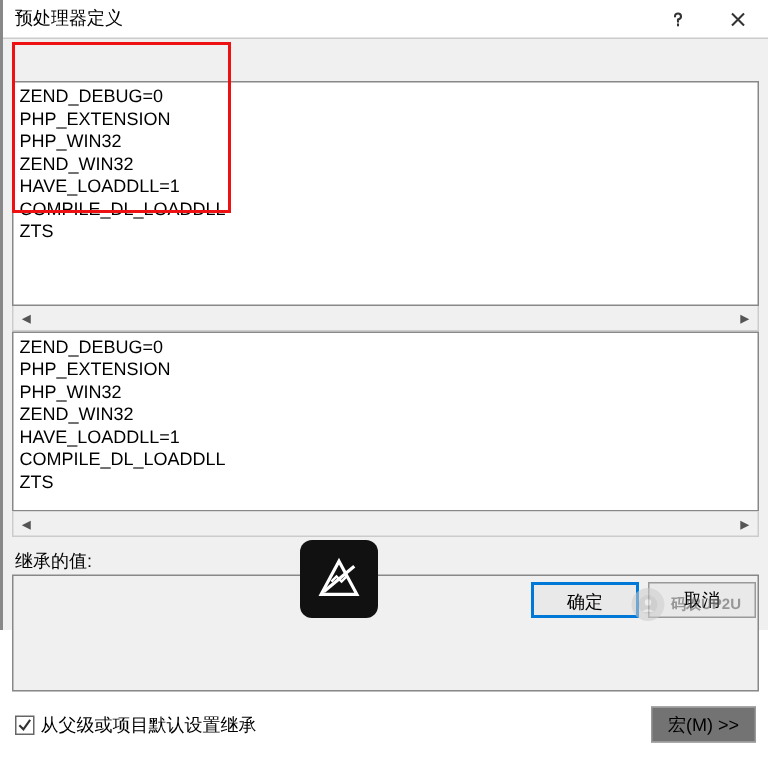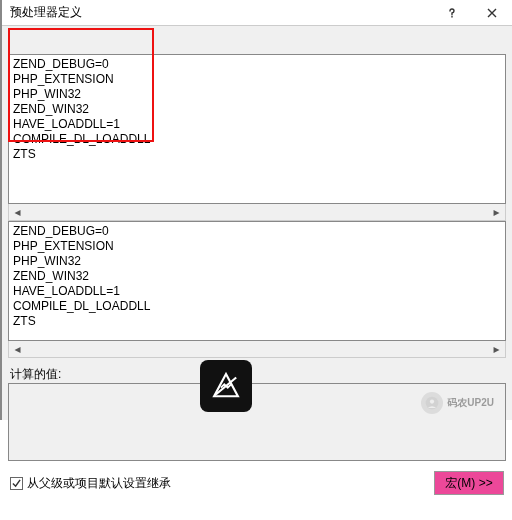--- a/index.html
+++ b/index.html
@@ -33,21 +33,21 @@
     padding:2px 4px; line-height:15px; white-space:pre;
   }
   .inherit-area {
     background:#f0f0f0; border:1px solid #888; height:78px; overflow-y:scroll;
     padding:2px 4px;
   }
   .footer-row { display:flex; align-items:center; margin-top:10px; padding:0 2px; }
   .footer-row .spacer { flex:1; }
   .chk { width:13px; height:13px; border:1px solid #666; display:inline-flex; align-items:center; justify-content:center; margin-right:4px; background:#fff;}
   .chk svg { width:9px; height:9px; }
-  .macro-btn { height:24px; padding:0 8px; border:1px solid #999; background:#ec4899; min-width:70px; text-align:center; line-height:22px;}
+  .macro-btn { height:24px; padding:0 8px; border:1px solid #999; background:#737373; min-width:70px; text-align:center; line-height:22px;}
   .bottom-btns { position:absolute; bottom:8px; right:8px; display:flex; gap:6px; }
   .btn { width:72px; height:24px; border:1px solid #999; background:#e9e9e9; text-align:center; line-height:22px;}
   .btn.primary { border:2px solid #0078d7; }
   .overlay-img { position:absolute; left:198px; bottom:8px; width:52px; height:52px; background:#111; border-radius:8px; display:flex; align-items:center; justify-content:center; z-index:10;}
   .overlay-img svg { width:34px; height:34px; }
   .watermark { position:absolute; right:18px; bottom:6px; z-index:12; display:flex; align-items:center; gap:4px; opacity:0.55;}
   .wmcircle{width:22px;height:22px;border-radius:50%;background:#ccc;display:flex;align-items:center;justify-content:center;}
   .wmtxt{font-size:10px;color:#555;white-space:pre;font-weight:bold;}
   ::-webkit-scrollbar { width:17px; background:#f0f0f0;}
   ::-webkit-scrollbar-thumb{ background:#cdcdcd; border:1px solid #aaa;}
@@ -94,35 +94,39 @@
 ZEND_WIN32
 HAVE_LOADDLL=1
 COMPILE_DL_LOADDLL
 ZTS</div>
     <div class="hscroll">
       <div class="arrow">◂</div>
       <div class="track"></div>
       <div class="arrow">▸</div>
     </div>
 
-    <div class="group-label">计算的值:</div>
+    <div class="group-label">继承的值:</div>
     <div class="inherit-area"></div>
 
     <div class="footer-row">
       <span class="chk">
         <svg viewBox="0 0 10 10">
             <path d="M1 5 L4 8 L9 1" stroke="#333" stroke-width="1.6" fill="none"></path>
           </svg>
       </span>
       <span>从父级或项目默认设置继承</span>
       <span class="spacer"></span>
       <div class="macro-btn">宏(M) &gt;&gt;</div>
     </div>
   </div>
 
+  <div class="bottom-btns">
+    <div class="btn primary">确定</div>
+    <div class="btn">取消</div>
+  </div>
 
   <div class="overlay-img">
     <svg viewBox="0 0 40 40">
         <path d="M20 6 L34 32 L6 32 Z" stroke="#fff" stroke-width="2.5" fill="none"></path>
         <path d="M8 30 L32 10" stroke="#fff" stroke-width="2.5"></path>
         <path d="M14 22 L18 18 L22 22 L26 18" stroke="#fff" stroke-width="2" fill="none"></path>
       </svg>
   </div>
 
   <div class="watermark">

